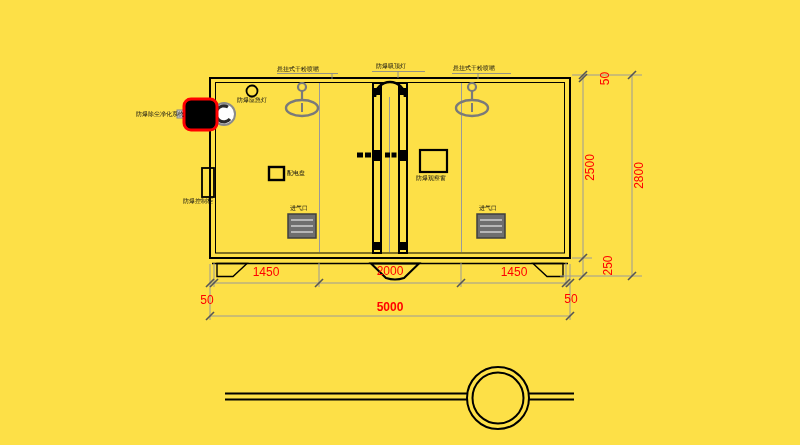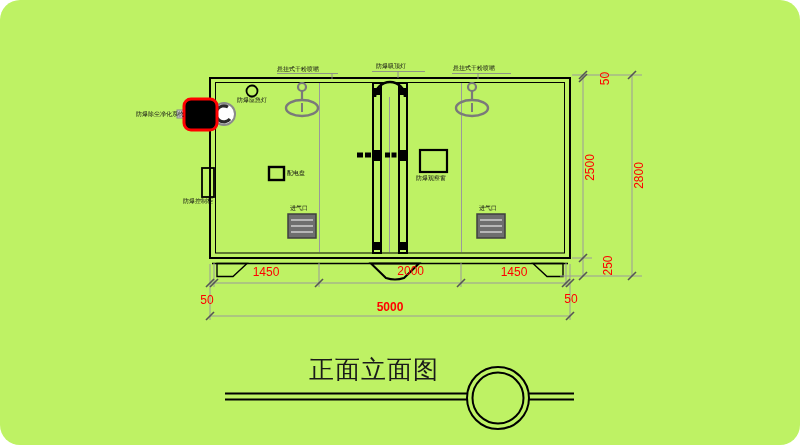--- a/index.html
+++ b/index.html
@@ -1,17 +1,17 @@
 <!DOCTYPE html>
 <html><head>
 <meta charset="utf-8">
 <style>
   html,body{margin:0;padding:0;background:#fff;}
-  #canvas{position:relative;width:800px;height:445px;background:#bef264;overflow:hidden;
-          font-family:"Liberation Sans",sans-serif;border-radius:20px;}
+  #canvas{position:relative;width:800px;height:445px;background:#fde047;overflow:hidden;
+          font-family:"Liberation Sans",sans-serif;}
   svg{position:absolute;left:0;top:0;}
   .lbl{position:absolute;font-size:6px;line-height:7px;color:#111;white-space:nowrap;
        font-family:"Liberation Sans",sans-serif;}
   .dim{position:absolute;font-size:12px;line-height:13px;color:#ff0000;white-space:nowrap;
        text-align:center;font-family:"Liberation Sans",sans-serif;}
   .dim.rot{transform:rotate(-90deg);transform-origin:center center;}
   #title{position:absolute;left:306px;top:353px;width:136px;text-align:center;
          font-size:25px;letter-spacing:1px;color:#1a1a1a;
          font-family:"Liberation Serif","DejaVu Serif",serif;}
   .thin{stroke:#9a9a9a;stroke-width:1;fill:none;}
@@ -157,25 +157,24 @@
   <div class="lbl" style="left:453px;top:65px;">悬挂式干粉喷嘴</div>
   <div class="lbl" style="left:237px;top:97px;">防爆应急灯</div>
   <div class="lbl" style="left:136px;top:111px;">防爆除尘净化系统</div>
   <div class="lbl" style="left:183px;top:198px;">防爆控制柜</div>
   <div class="lbl" style="left:287px;top:170px;">配电盘</div>
   <div class="lbl" style="left:416px;top:175px;">防爆观察窗</div>
   <div class="lbl" style="left:290px;top:205px;">进气口</div>
   <div class="lbl" style="left:479px;top:205px;">进气口</div>
 
   <div class="dim" style="left:248px;top:266px;width:36px;">1450</div>
-  <div class="dim" style="left:388px;top:265px;width:36px;text-align:right;">2000</div>
+  <div class="dim" style="left:372px;top:265px;width:36px;">2000</div>
   <div class="dim" style="left:496px;top:266px;width:36px;">1450</div>
   <div class="dim" style="left:194px;top:294px;width:26px;">50</div>
   <div class="dim" style="left:558px;top:293px;width:26px;">50</div>
   <div class="dim" style="left:368px;top:301px;width:44px;font-weight:bold;">5000</div>
   <div class="dim rot" style="left:592px;top:72px;width:26px;">50</div>
   <div class="dim rot" style="left:574px;top:161px;width:32px;">2500</div>
   <div class="dim rot" style="left:623px;top:169px;width:32px;">2800</div>
   <div class="dim rot" style="left:595px;top:259px;width:26px;">250</div>
 
-  <div id="title">正面立面图</div>
 
 </div>
 
 </body></html>

